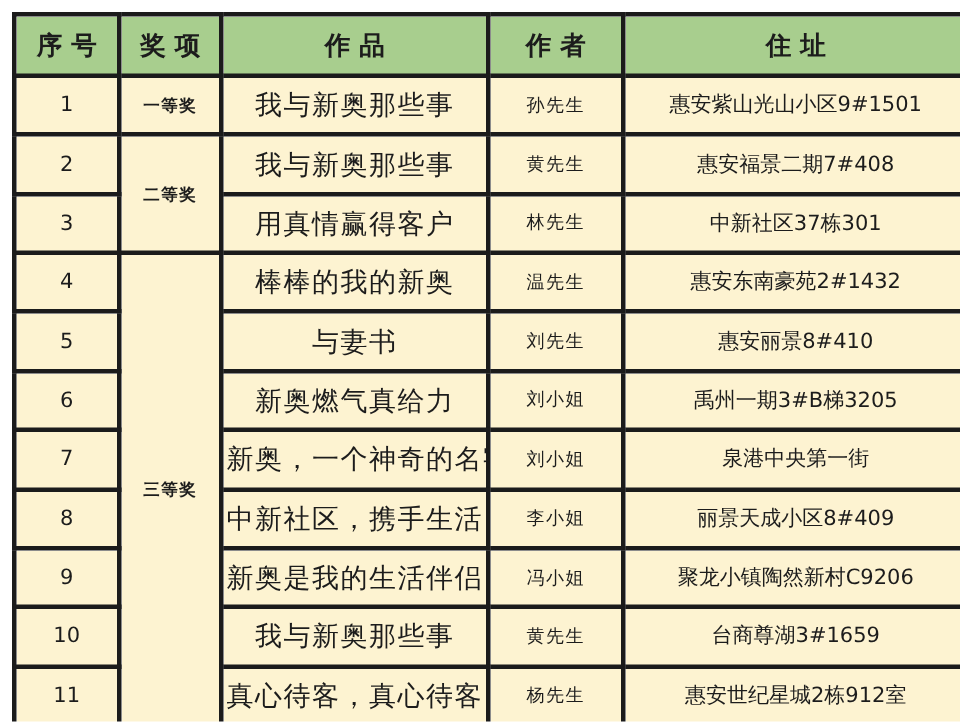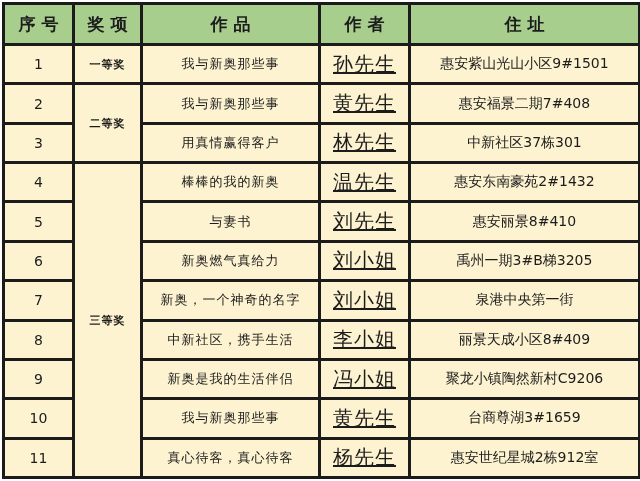--- a/index.html
+++ b/index.html
@@ -7,21 +7,21 @@
     padding: 0;
     background: #ffffff;
     width: 640px;
     height: 481px;
     font-family: "DejaVu Sans", "Liberation Sans", sans-serif;
   }
   .table-wrap {
     width: 640px;
     height: 481px;
     box-sizing: border-box;
-    padding: 2px;
+    padding: 8px;
   }
   table.prize-table {
     border-collapse: collapse;
     table-layout: fixed;
     width: 636px;
     height: 477px;
   }
   table.prize-table th,
   table.prize-table td {
     border: 3px solid #1b1b1b;
@@ -47,27 +47,26 @@
   }
   table.prize-table tbody td.col-award {
     font-weight: bold;
     font-size: 11px;
     letter-spacing: 1px;
   }
   table.prize-table tbody td.col-no {
     font-size: 14px;
   }
   table.prize-table tbody td.col-work {
-    font-size: 13px;
+    font-size: 18px;
     letter-spacing: 1px;
   }
   table.prize-table tbody td.col-author {
-    font-size: 20px;
+    font-size: 12px;
     letter-spacing: 1px;
-    text-decoration: underline;
   }
   table.prize-table tbody td.col-address {
     font-size: 14px;
   }
 </style>
 </head>
 <body>
 
 <div class="table-wrap">
   <table class="prize-table">

